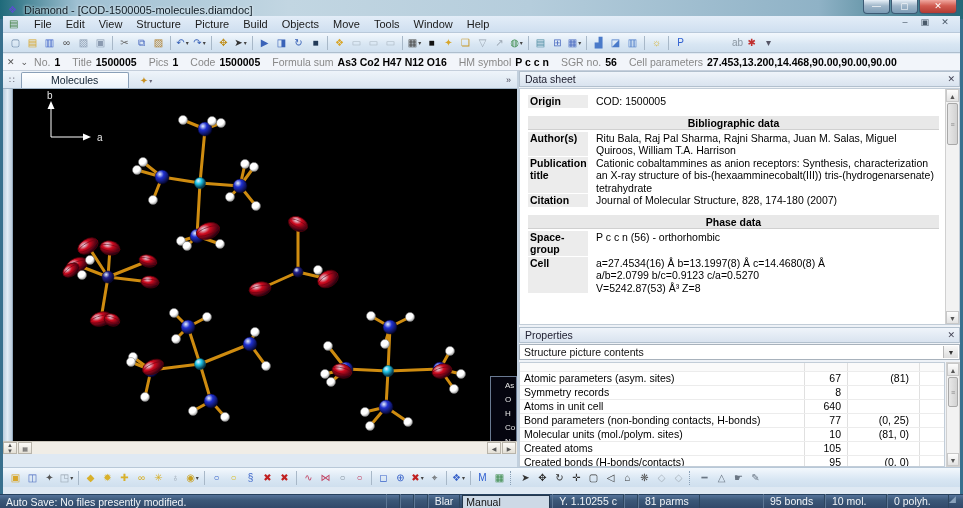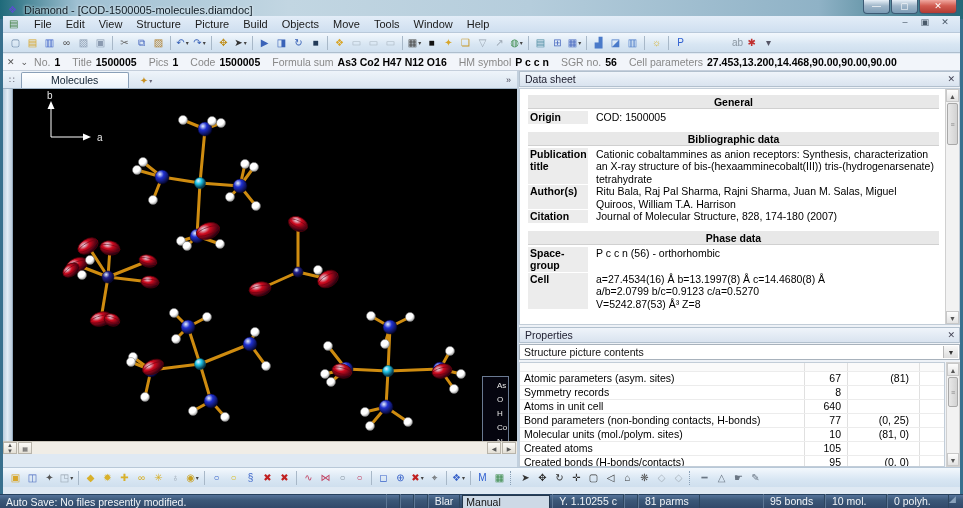--- a/index.html
+++ b/index.html
@@ -55,21 +55,21 @@
   .tab { width:108px; height:16px; background:linear-gradient(#ffffff,#eaf2fa); border:1px solid #8aa0b8; border-bottom:none;
     border-radius:2px 2px 0 0; text-align:center; font-size:10.5px; color:#123; line-height:15px; }
   .tab-new { margin-left:8px; height:15px; display:flex; align-items:center; padding:0 3px; color:#c89020; font-size:10px; }
   .tab-new .caret{ color:#667; }
   .tab-more { position:absolute; right:6px; bottom:3px; color:#445; font-size:9px; }
 
   
   .viewerwrap { position:absolute; left:0; right:0; top:18px; bottom:13px; }
   .vstrip { position:absolute; left:0; top:0; bottom:0; width:10px; background:linear-gradient(90deg,#b9cbdc,#e2ecf5 50%,#b9cbdc); border-right:1px solid #93a8bc; }
   .viewer { position:absolute; left:10px; right:0; top:0; bottom:0; background:#000; overflow:hidden; }
-  .legend { position:absolute; right:8px; bottom:4px; width:27px; background:#05050f; border:1px solid #6a7a92; padding:1px 12px; }
+  .legend { position:absolute; right:0; bottom:4px; width:27px; background:#05050f; border:1px solid #6a7a92; padding:1px 12px; }
   .legrow { display:flex; align-items:center; height:14px; }
   .legsph { width:11px; height:11px; border-radius:50%; margin:0 1px; }
   .legtxt { color:#e8e8e8; font-size:8px; }
   .hscroll { position:absolute; left:0; right:0; bottom:0; height:13px; background:#f0ede6; border-top:1px solid #c8c4ba; display:flex; align-items:center; }
   .hbtn { width:14px; height:12px; border:1px solid #b8b4aa; background:linear-gradient(#fcfbf8,#e4e0d6); color:#555; font-size:6px; display:flex; align-items:center; justify-content:center; margin-right:1px; }
   .htrack { flex:1; }
   .hright { display:flex; }
 
   
   .paneltitle { height:16px; background:linear-gradient(#eff4fa,#d9e3ef); border:1px solid #b2c0ce; display:flex; align-items:center;
@@ -557,34 +557,33 @@
 
     <div class="vsplit"></div>
 
     <div class="rightpane">
 
       <div class="paneltitle">
         <span>Data sheet</span>
         <span class="x">✕</span>
       </div>
       <div class="dscontent" id="dscontent">
-          <div class="secbar">General</div>
           <div class="dsrow">
             <div class="dslabel">Origin</div>
             <div class="dsvalue">COD: 1500005</div>
           </div>
           <div class="dsgap"></div>
           <div class="secbar">Bibliographic data</div>
           <div class="dsrow">
+            <div class="dslabel">Author(s)</div>
+            <div class="dsvalue">Ritu Bala, Raj Pal Sharma, Rajni Sharma, Juan M. Salas, Miguel Quiroos, William T.A. Harrison</div>
+          </div>
+          <div class="dsrow">
             <div class="dslabel">Publication title</div>
             <div class="dsvalue">Cationic cobaltammines as anion receptors: Synthesis, characterization an X-ray structure of bis-(hexaamminecobalt(III)) tris-(hydrogenarsenate) tetrahydrate</div>
-          </div>
-          <div class="dsrow">
-            <div class="dslabel">Author(s)</div>
-            <div class="dsvalue">Ritu Bala, Raj Pal Sharma, Rajni Sharma, Juan M. Salas, Miguel Quiroos, William T.A. Harrison</div>
           </div>
           <div class="dsrow">
             <div class="dslabel">Citation</div>
             <div class="dsvalue">Journal of Molecular Structure, 828, 174-180 (2007)</div>
           </div>
           <div class="dsgap"></div>
           <div class="secbar">Phase data</div>
           <div class="dsrow">
             <div class="dslabel">Space-group</div>
             <div class="dsvalue">P c c n (56) - orthorhombic</div>

